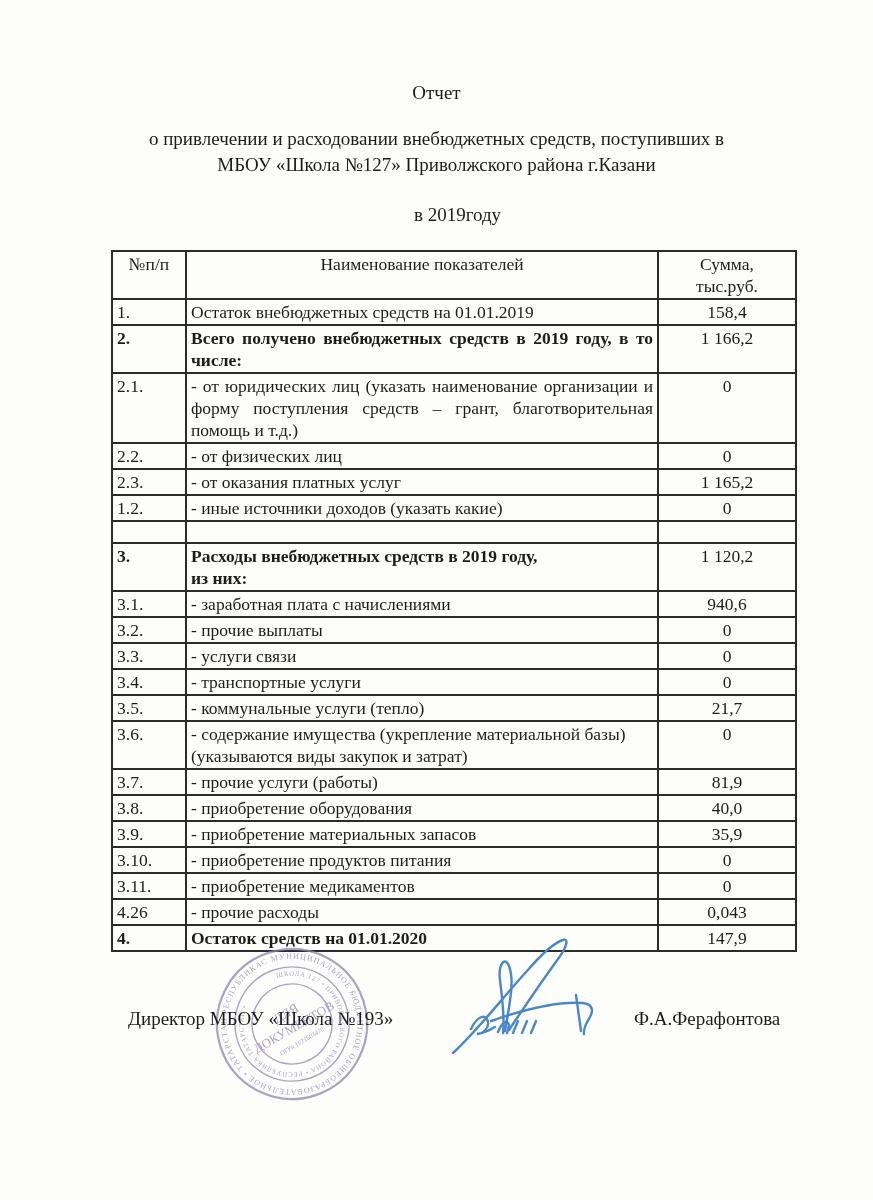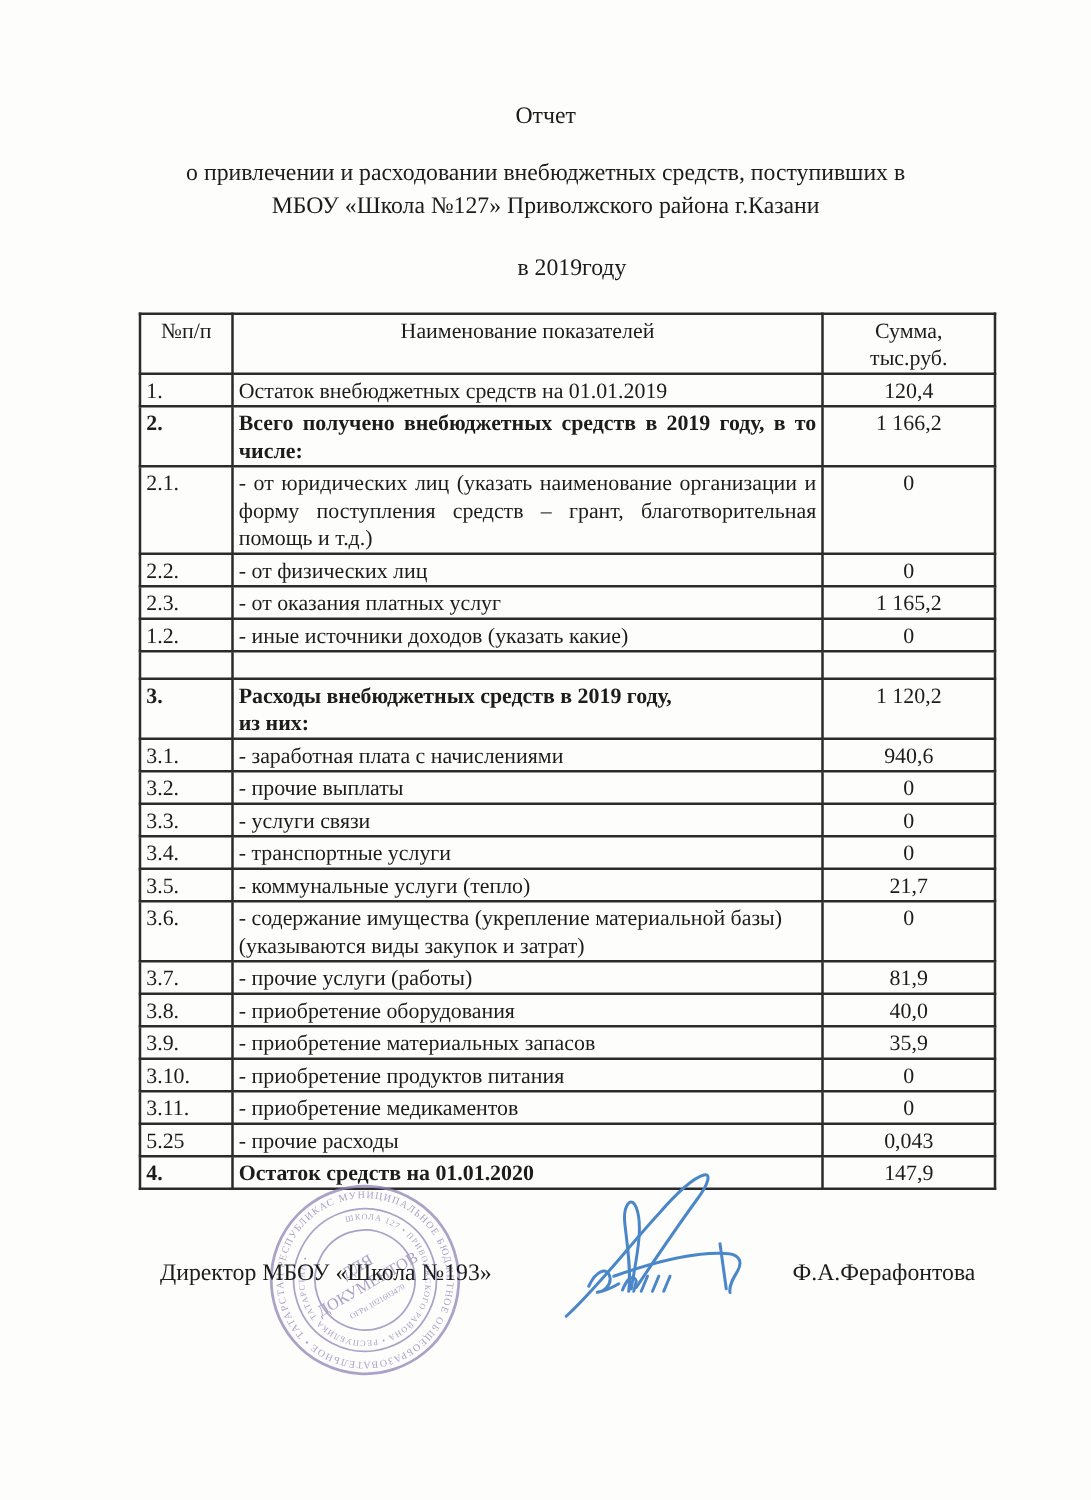--- a/index.html
+++ b/index.html
@@ -92,21 +92,21 @@
         <th class="h-value">
           <div>Сумма,</div>
           <div>тыс.руб.</div>
         </th>
       </tr>
     </thead>
     <tbody>
         <tr>
           <td class="col-num">1.</td>
           <td class="col-label">Остаток внебюджетных средств на 01.01.2019</td>
-          <td class="col-value">120,4</td>
+          <td class="col-value">158,4</td>
         </tr>
         <tr class="bold">
           <td class="col-num">2.</td>
           <td class="col-label justify">Всего получено внебюджетных средств в 2019 году, в то числе:</td>
           <td class="col-value">1 166,2</td>
         </tr>
         <tr>
           <td class="col-num">2.1.</td>
           <td class="col-label justify">- от юридических лиц (указать наименование организации и форму поступления средств – грант, благотворительная помощь и т.д.)</td>
           <td class="col-value">0</td>
@@ -185,21 +185,21 @@
           <td class="col-num">3.10.</td>
           <td class="col-label">- приобретение продуктов питания</td>
           <td class="col-value">0</td>
         </tr>
         <tr>
           <td class="col-num">3.11.</td>
           <td class="col-label">- приобретение медикаментов</td>
           <td class="col-value">0</td>
         </tr>
         <tr>
-          <td class="col-num">5.25</td>
+          <td class="col-num">4.26</td>
           <td class="col-label">- прочие расходы</td>
           <td class="col-value">0,043</td>
         </tr>
         <tr class="bold">
           <td class="col-num">4.</td>
           <td class="col-label">Остаток средств на 01.01.2020</td>
           <td class="col-value">147,9</td>
         </tr>
       </tbody>
   </table>

